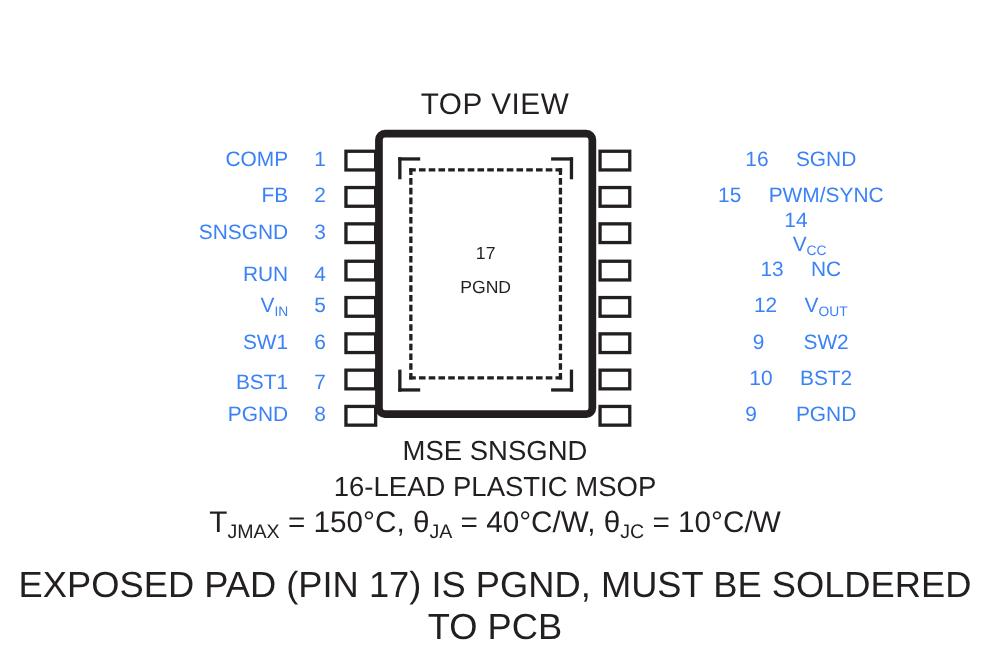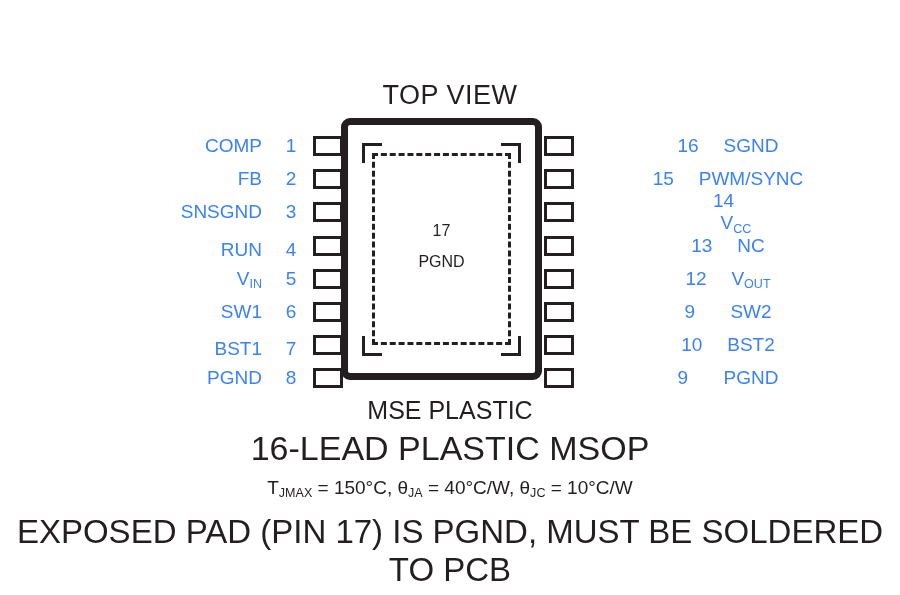--- a/index.html
+++ b/index.html
@@ -163,22 +163,22 @@
 
   
   .caption {
     position: absolute;
     left: 0;
     width: 900px;
     text-align: center;
     color: #231f20;
   }
   .caption.pkg-name  { top: 396px; font-size: 25px; }
-  .caption.pkg-desc  { top: 429px; font-size: 34px; }
-  .caption.thermal   { top: 477px; font-size: 19px; }
+  .caption.pkg-desc  { top: 429px; font-size: 25px; }
+  .caption.thermal   { top: 460px; font-size: 27px; }
   .caption.padnote   { top: 513px; font-size: 33px; }
 </style>
 </head>
 <body>
 
 <div id="diagram">
 
   <div class="title">TOP VIEW</div>
 
   <div class="pkg-body"></div>
@@ -276,21 +276,21 @@
       <div class="pin-row right" style="top: 330.2px;">
         <span class="pin-num">10</span>
         <span class="pin-name"><span>BST2</span></span>
       </div>
       <div class="pin-row right" style="top: 363.4px;">
         <span class="pin-num">9</span>
         <span class="pin-name"><span>PGND</span></span>
       </div>
     </div>
 
-  <div class="caption pkg-name">MSE PLASTIC</div>
+  <div class="caption pkg-name">MSE SNSGND</div>
   <div class="caption pkg-desc">16-LEAD PLASTIC MSOP</div>
 
   <div class="caption thermal">
     <span>T</span><sub>JMAX</sub><span> = 150°C, </span><span>θ</span><sub>JA</sub><span> = 40°C/W, </span><span>θ</span><sub>JC</sub><span> = 10°C/W</span>
   </div>
 
   <div class="caption padnote">EXPOSED PAD (PIN 17) IS PGND, MUST BE SOLDERED TO PCB</div>
 
 </div>
 

